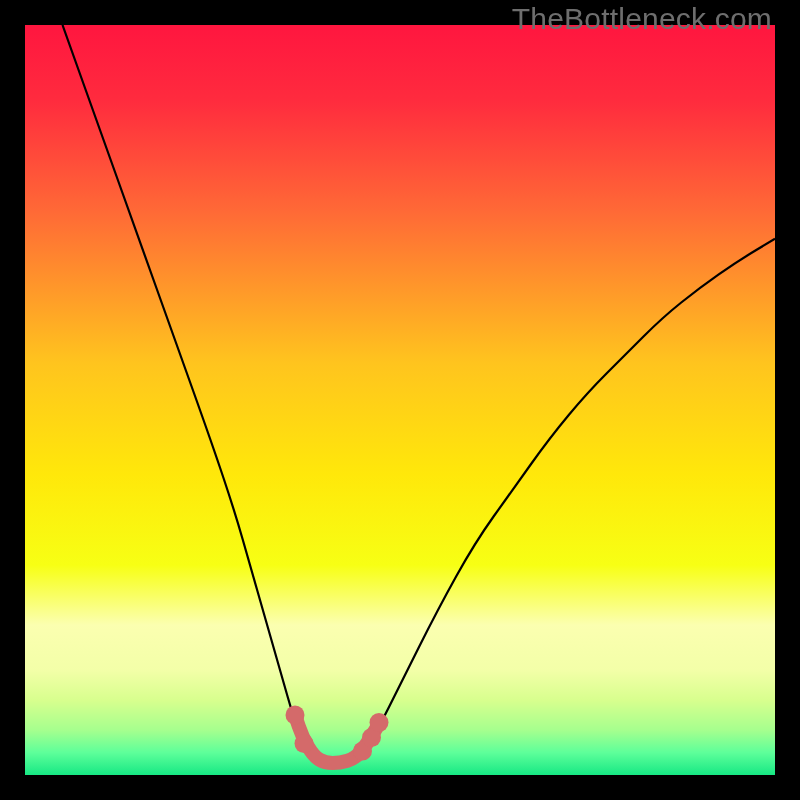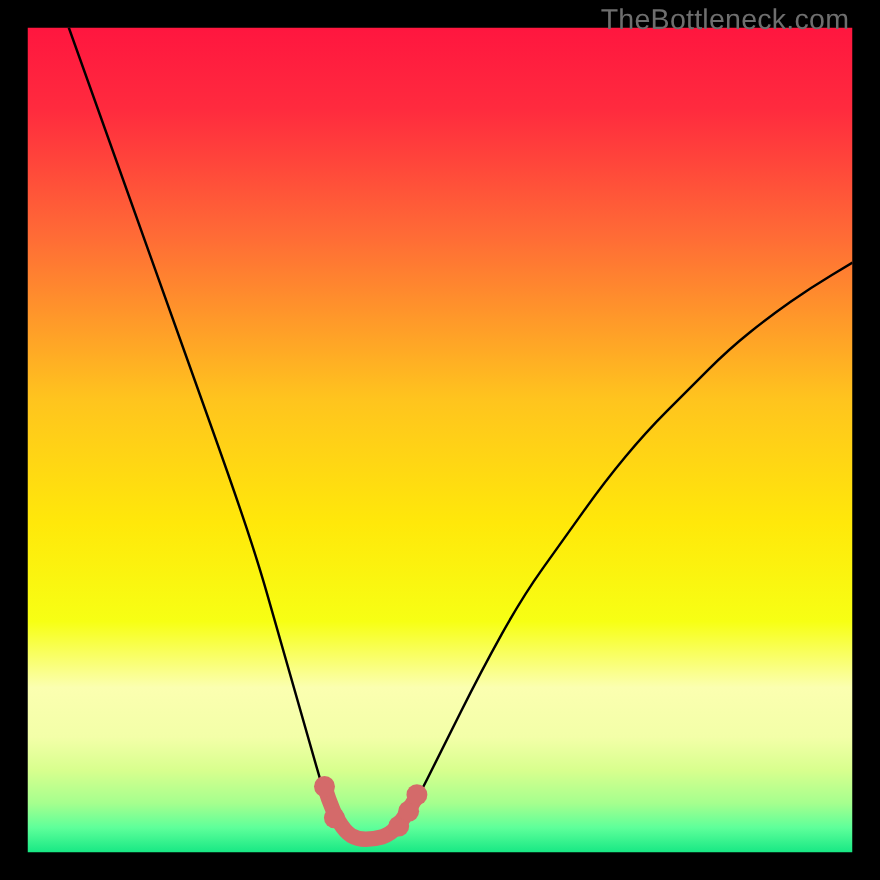--- a/index.html
+++ b/index.html
@@ -24,21 +24,21 @@
     left: 0;
     top: 0;
     width: 750px;
     height: 750px;
   }
   .watermark {
     position: absolute;
     top: 2px;
     right: 28px;
     color: #6e6e6e;
-    font-size: 26px;
+    font-size: 30px;
     font-weight: 500;
     letter-spacing: 0.2px;
     user-select: none;
     text-align: right;
   }
 </style>
 </head>
 <body>
 
 <div class="frame">

